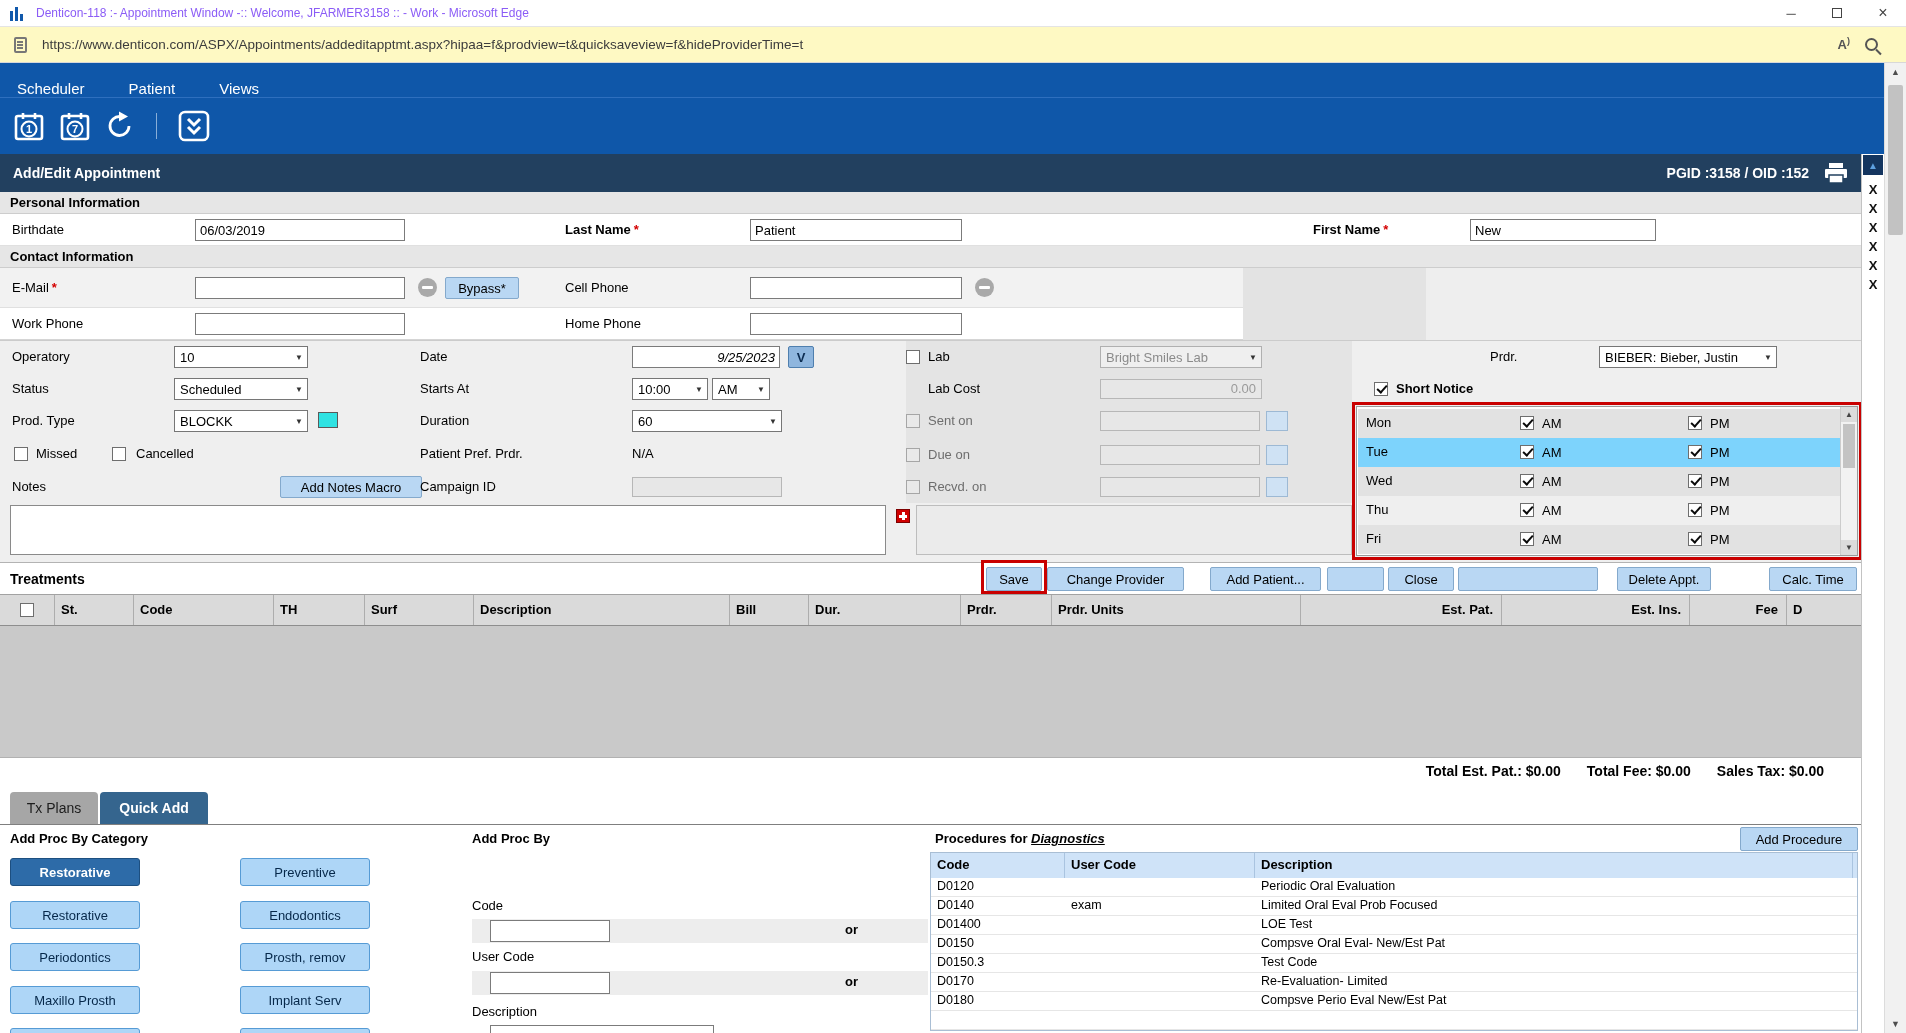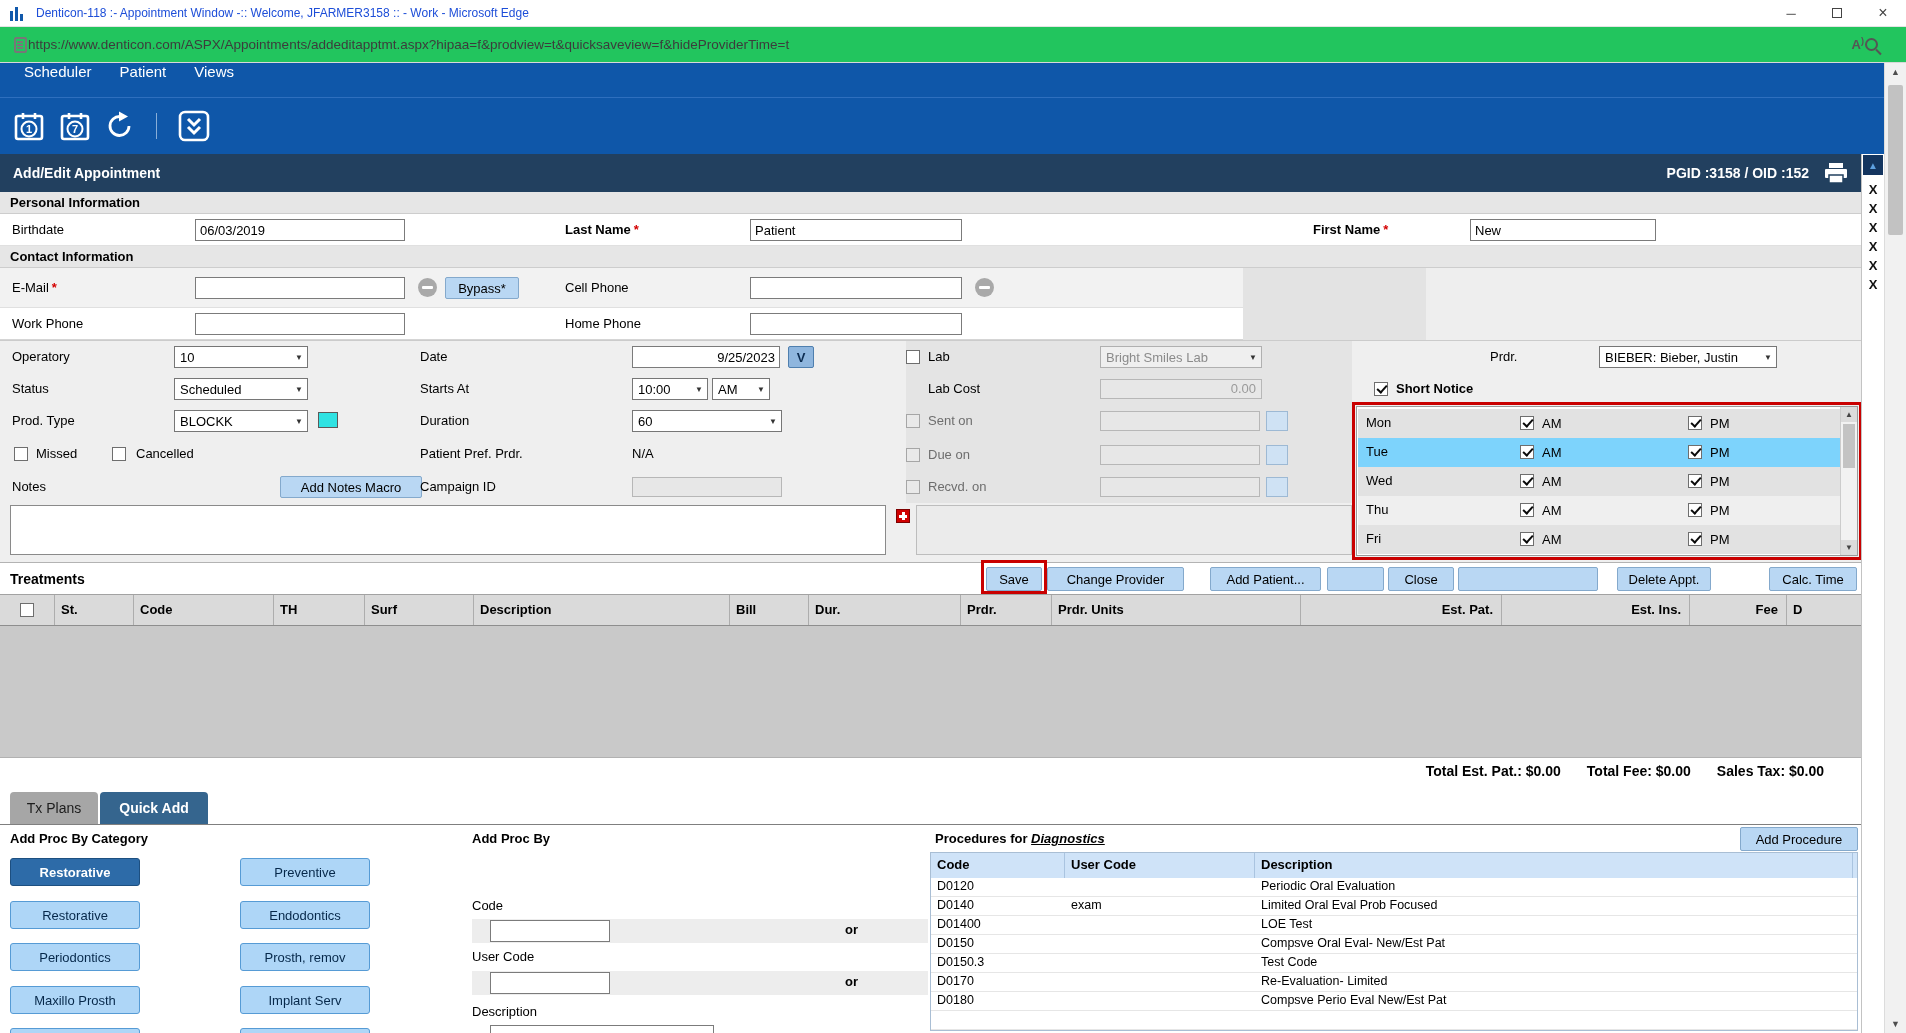--- a/index.html
+++ b/index.html
@@ -3,36 +3,36 @@
 <meta charset="utf-8">
 <style>
 *{margin:0;padding:0;box-sizing:border-box}
 html,body{width:1906px;height:1033px}
 body{font-family:"Liberation Sans",sans-serif;font-size:13px;color:#000;background:#fff;overflow:hidden;position:relative}
 .abs{position:absolute}
 
 .titlebar{height:27px;display:flex;align-items:center;background:#fff;border-bottom:1px solid #e4e4e4;padding-left:10px}
 .fav{width:18px;height:16px;display:flex;align-items:flex-end;gap:2px;margin-right:8px}
 .fav i{display:block;width:3px;background:#1159ab}
-.title-text{font-size:12px;color:#1d4ed8;white-space:nowrap}
+.title-text{font-size:12px;color:#8b5cf6;white-space:nowrap}
 .win-controls{margin-left:auto;display:flex;height:100%}
 .win-btn{width:46px;display:flex;align-items:center;justify-content:center;color:#444;font-size:13px}
 .max-glyph{width:10px;height:10px;border:1px solid #444;display:inline-block}
 
-.urlbar{height:36px;display:flex;align-items:center;background:#22c55e;border-bottom:1px solid #d8d8d8;padding:0 14px;gap:1px}
+.urlbar{height:36px;display:flex;align-items:center;background:#fef9c3;border-bottom:1px solid #d8d8d8;padding:0 14px;gap:15px}
 .page-ico{width:13px;height:16px;border:2px solid #777;border-radius:2px;position:relative;flex:none}
 .page-ico::after{content:"";position:absolute;left:1px;top:2px;width:6px;height:2px;background:#777;box-shadow:0 3px 0 #777,0 6px 0 #777}
 .url-text{color:#3c3c3c;font-size:13.5px;flex:1;white-space:nowrap;overflow:hidden}
 .read-aloud{font-size:13px;font-weight:bold;color:#555}
 .mag{width:13px;height:13px;border:2px solid #555;border-radius:50%;position:relative;margin-right:14px;flex:none}
 .mag::after{content:"";position:absolute;width:7px;height:2px;background:#555;transform:rotate(45deg);right:-6px;bottom:-4px}
 
 .below{position:absolute;top:63px;left:0;width:1906px;bottom:0;display:flex}
 .left-stack{width:1884px;display:flex;flex-direction:column}
-.menubar{height:34px;background:#0f57a9;display:flex;align-items:flex-start;gap:28px;padding-left:24px}
+.menubar{height:34px;background:#0f57a9;display:flex;align-items:flex-end;gap:44px;padding-left:17px}
 .menu-item{color:#fff;font-size:15px}
 .toolbar{height:57px;background:#0f57a9;display:flex;align-items:center;gap:12px;padding-left:12px;border-top:1px solid #2e6fbe}
 .tb-sep{width:1px;height:26px;background:#88aed8;margin:0 8px}
 .main{flex:1;display:flex;background:#fff}
 .content{position:relative;width:1862px;height:879px;overflow:hidden;background:#fff;border-right:1px solid #c3c3c3}
 .xcol{width:22px;position:relative;background:#fff}
 .tribox{position:absolute;top:1px;left:1px;width:20px;height:20px;background:#14355f;color:#5ea0e0;font-size:10px;display:flex;align-items:center;justify-content:center}
 .xbtn{position:absolute;left:0;width:100%;text-align:center;font-weight:bold;font-size:13px;color:#111}
 .scrollbar{width:22px;background:#f1f1f1;border-left:1px solid #dcdcdc;position:relative}
 .sb-arrow{position:absolute;left:0;width:100%;text-align:center;font-size:9px;color:#4d4d4d}
@@ -197,21 +197,21 @@
 
         <div class="row" style="top:186px;height:258px;background:#efefef;border-top:1px solid #cbcbcb">
           <div class="abs" style="left:906px;top:0;width:446px;height:162px;background:#e4e4e4"></div>
 
           <span class="lbl" style="left:12px;top:8px">Operatory</span>
           <div class="sel" style="left:174px;top:5px;width:134px">
               <span class="sel-txt">10</span>
               <span class="sel-arr">▼</span>
             </div>
           <span class="lbl" style="left:420px;top:8px">Date</span>
-          <input class="tb" style="left: 632px; top: 5px; width: 148px; text-align: right;" value="9/25/2023">
+          <input class="tb" style="left: 632px; top: 5px; width: 148px; text-align: right; font-style: italic;" value="9/25/2023">
           <button class="btn sm vbtn" style="left:788px;top:5px;width:26px;padding:0">V</button>
           <span class="cb" style="left:906px;top:9px"></span>
           <span class="lbl" style="left:928px;top:8px">Lab</span>
           <div class="sel dis" style="left:1100px;top:5px;width:162px">
               <span class="sel-txt">Bright Smiles Lab</span>
               <span class="sel-arr">▼</span>
             </div>
           <span class="lbl" style="left:1490px;top:8px">Prdr.</span>
           <div class="sel" style="left:1599px;top:5px;width:178px">
               <span class="sel-txt">BIEBER: Bieber, Justin</span>

